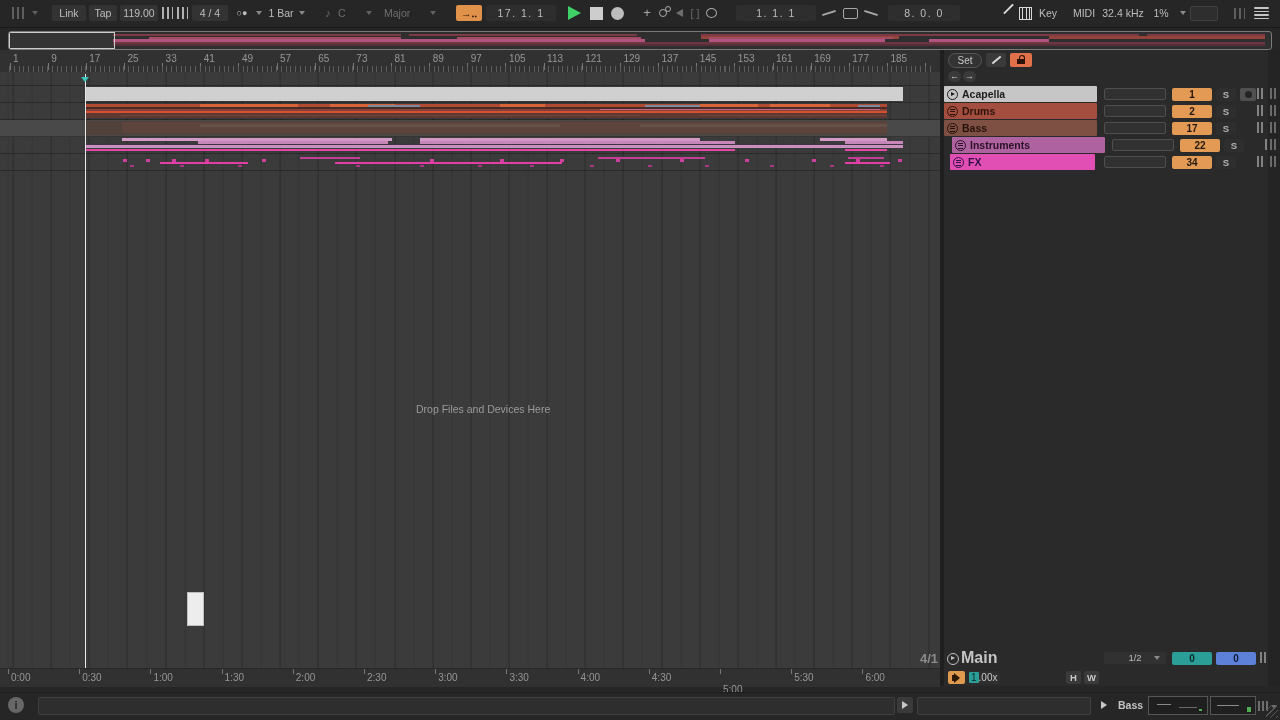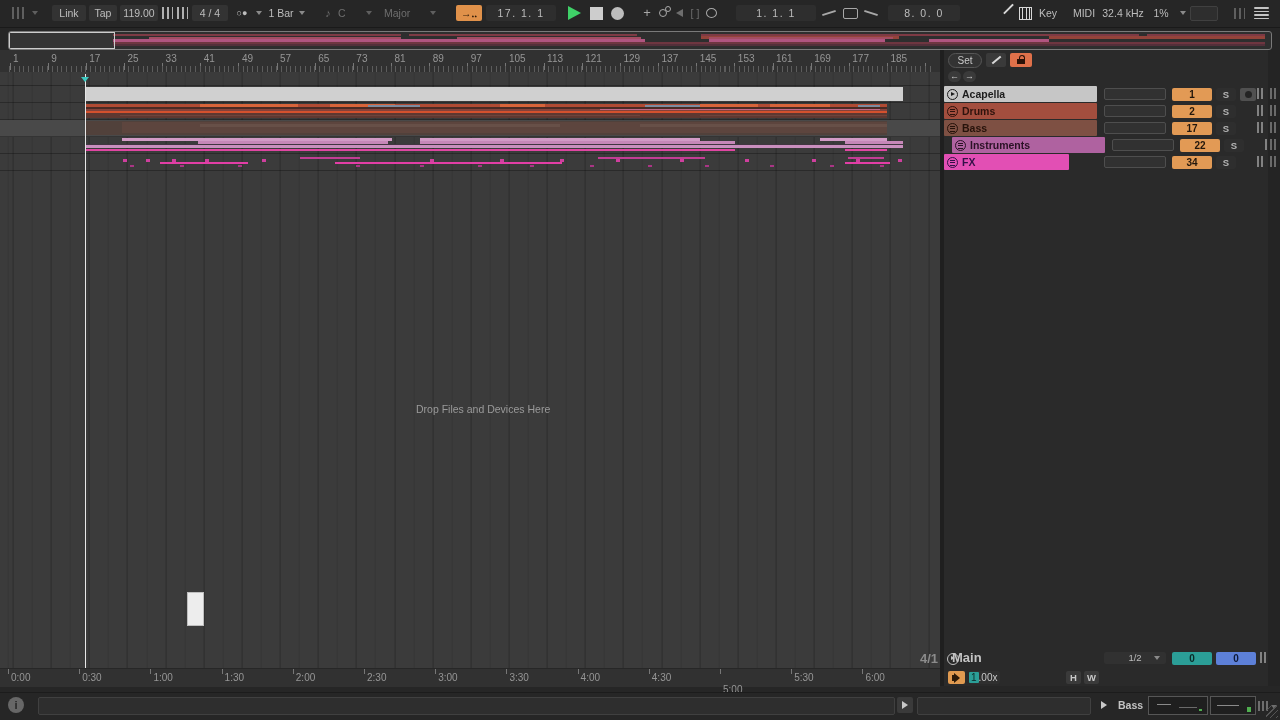--- a/index.html
+++ b/index.html
@@ -386,41 +386,41 @@
             </div>
             <div style="position: absolute; left: 18px; top: 0px; line-height: 16px;">Instruments</div>
           </div>
           <div style="position: absolute; left: 160px; top: 2px; width: 60px; height: 10px; background: rgb(49, 49, 49); border: 1px solid rgb(78, 78, 78); border-radius: 2px;"></div>
           <div style="position: absolute; left: 228px; top: 2px; width: 40px; height: 13px; background: rgb(226, 154, 85); border-radius: 2px; color: rgb(35, 23, 12); font-size: 10px; font-weight: bold; line-height: 13px; text-align: center;">22</div>
           <div style="position: absolute; left: 272px; top: 2px; width: 20px; height: 13px; background: rgb(46, 46, 46); border-radius: 2px; color: rgb(180, 180, 180); font-size: 9.5px; font-weight: bold; line-height: 13px; text-align: center;">S</div>
           <div style="position: absolute; left: 313px; top: 2px; width: 2px; height: 11px; background: rgb(130, 130, 130);"></div>
           <div style="position: absolute; left: 317px; top: 2px; width: 2px; height: 11px; background: rgb(130, 130, 130);"></div>
         </div>
         <div style="position: absolute; left: 0px; top: 104px; width: 324px; height: 16px;">
-          <div style="position: absolute; left: 0px; top: 0px; width: 125px; height: 16px; background: rgb(226, 79, 180); color: rgb(51, 16, 72); font-size: 10.5px; font-weight: bold; line-height: 16px; border-radius: 1px; white-space: nowrap; overflow: hidden;">
+          <div style="position: absolute; left: 6px; top: 0px; width: 145px; height: 16px; background: rgb(226, 79, 180); color: rgb(51, 16, 72); font-size: 10.5px; font-weight: bold; line-height: 16px; border-radius: 1px; white-space: nowrap; overflow: hidden;">
             <div style="position: absolute; left: 3px; top: 2.5px; width: 9px; height: 9px; border: 1px solid rgb(51, 16, 72); border-radius: 50%;">
               <div style="position: absolute; left: 2px; top: 2px; width: 5px; height: 1px; background: rgb(51, 16, 72);"></div>
               <div style="position: absolute; left: 2px; top: 4.5px; width: 5px; height: 1px; background: rgb(51, 16, 72);"></div>
               <div style="position: absolute; left: 2px; top: 7px; width: 5px; height: 1px; background: rgb(51, 16, 72);"></div>
             </div>
             <div style="position: absolute; left: 18px; top: 0px; line-height: 16px;">FX</div>
           </div>
           <div style="position: absolute; left: 160px; top: 2px; width: 60px; height: 10px; background: rgb(49, 49, 49); border: 1px solid rgb(78, 78, 78); border-radius: 2px;"></div>
           <div style="position: absolute; left: 228px; top: 2px; width: 40px; height: 13px; background: rgb(226, 154, 85); border-radius: 2px; color: rgb(35, 23, 12); font-size: 10px; font-weight: bold; line-height: 13px; text-align: center;">34</div>
           <div style="position: absolute; left: 272px; top: 2px; width: 20px; height: 13px; background: rgb(46, 46, 46); border-radius: 2px; color: rgb(180, 180, 180); font-size: 9.5px; font-weight: bold; line-height: 13px; text-align: center;">S</div>
           <div style="position: absolute; left: 313px; top: 2px; width: 2px; height: 11px; background: rgb(130, 130, 130);"></div>
           <div style="position: absolute; left: 317px; top: 2px; width: 2px; height: 11px; background: rgb(130, 130, 130);"></div>
         </div>
       </div>
 
     <div class="trkrow" style="top:600px;">
       <div class="trkicon" style="border-color:#c0c0c0;">
         <div class="abs" style="left:3px;top:2.5px;width:0;height:0;border-top:2.5px solid transparent;border-bottom:2.5px solid transparent;border-left:4px solid #c0c0c0;"></div>
       </div>
-      <div class="abs" style="left:8px;top:0;font-size:13px;font-weight:bold;color:#c4c4c4;line-height:16px;">Main</div>
+      <div class="abs" style="left:17px;top:0;font-size:16px;font-weight:bold;color:#c4c4c4;line-height:16px;">Main</div>
       <div class="abs" style="left:160px;top:2px;width:62px;height:12px;background:#313131;border-radius:2px;color:#bdbdbd;font-size:9.5px;line-height:12px;text-align:center;">1/2</div>
       <div class="caret" style="left:210px;top:6px;"></div>
       <div class="trknum" style="background:#2b9e97;color:#0c2a28;">0</div>
       <div class="trknum" style="left:272px;background:#5d80d8;color:#0e1a3a;">0</div>
       <div class="twinbar" style="left:316px;"></div>
       <div class="twinbar" style="left:320px;"></div>
     </div>
 
     <div class="trkrow" style="top:621px;">
       <div class="sqbtn" style="left:4px;top:0;width:17px;height:13px;background:#e09a50;">

